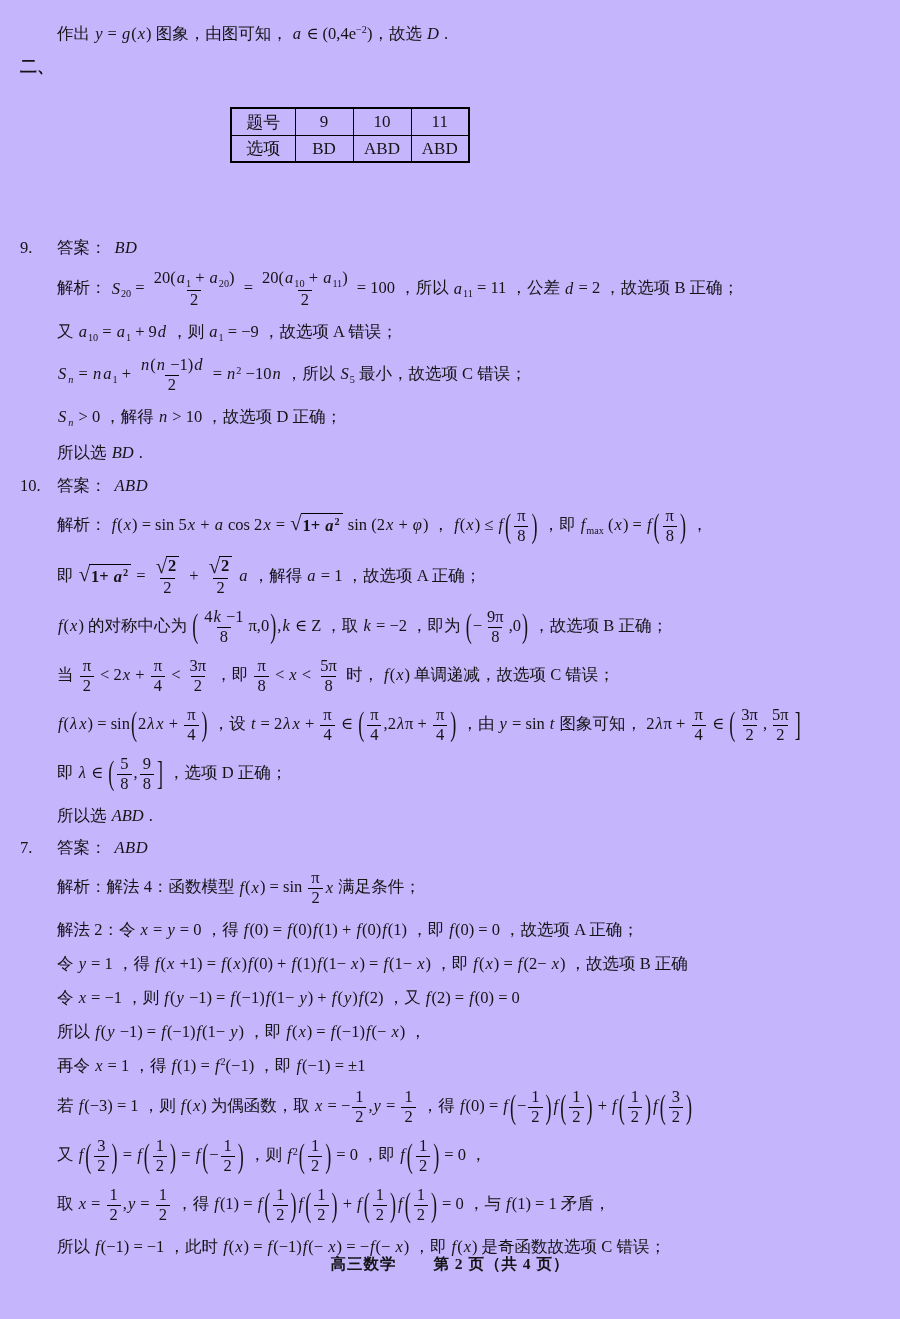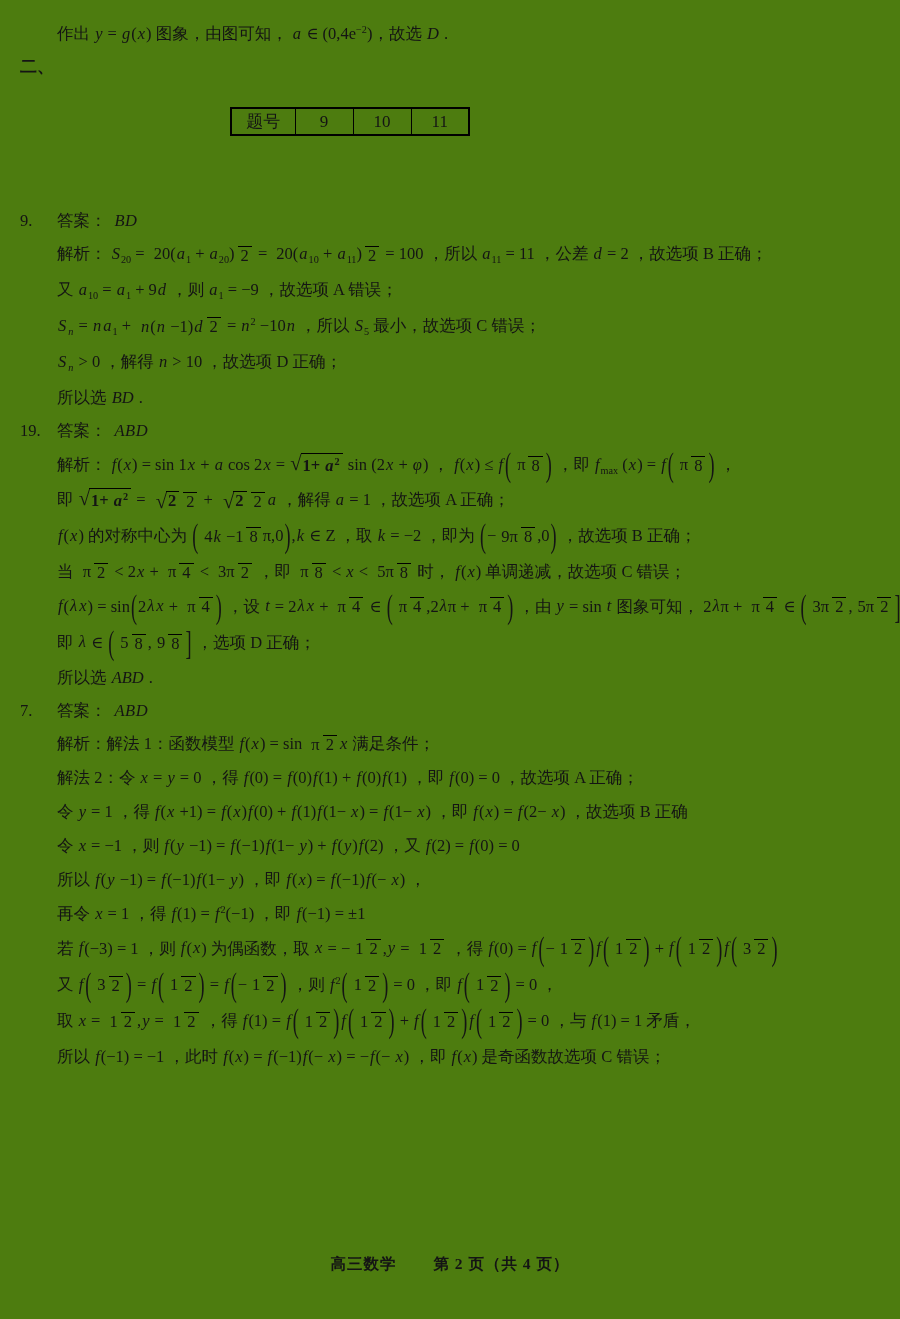--- a/index.html
+++ b/index.html
@@ -1,26 +1,26 @@
 <!DOCTYPE html>
 <html><head>
 <meta charset="utf-8">
 <style>
   * { margin:0; padding:0; box-sizing:border-box; }
   html,body { background:#fff; }
   body { width:900px; color:#141414; font-family:"Liberation Serif","DejaVu Serif",serif; }
-  .page { width:900px; min-height:1319px; padding:12px 34px 0 20px; position:relative; overflow:hidden; background:#4d7c0f; }
+  .page { width:900px; min-height:1319px; padding:12px 34px 0 20px; position:relative; overflow:hidden; background:#c4b5fd; }
 
   
   .fline { font-size:16.5px; line-height:1.45; margin:10px 0; white-space:nowrap; min-height:23px; }
   .mt { font-family:"Liberation Serif","DejaVu Serif",serif; }
   .v  { font-style:italic; font-family:"Liberation Serif","DejaVu Serif",serif; padding:0 1px; }
   .msub { font-size:0.62em; vertical-align:-0.4em; }
   .msup { font-size:0.62em; vertical-align:0.55em; }
-  .frac { display:inline-flex; flex-direction:row; align-items:center; vertical-align:middle; margin:0 2px; line-height:1.15; }
+  .frac { display:inline-flex; flex-direction:column; align-items:center; vertical-align:middle; margin:0 2px; line-height:1.15; }
   .fnum, .fden { display:block; padding:0 3px; }
   .fden { border-top:1.4px solid #000; }
   .sqrt { display:inline-flex; align-items:flex-start; margin:0 1px; }
   .rad { font-size:1.25em; line-height:1.05; margin-right:-1px; }
   .sqbody { border-top:1.4px solid #000; padding:0 3px 0 2px;font-weight:bold; }
   .bigp { display:inline-block; transform:scaleY(1.85); transform-origin:center; font-size:1.1em; padding:0 1px; vertical-align:-0.08em; }
 
   .intro { margin-left:37px; margin-bottom:8px; }
 
   .sec { display:flex; font-family:"Liberation Sans","DejaVu Sans",sans-serif; font-weight:bold; font-size:17px; line-height:1.5; margin-bottom:2px; }
@@ -52,20 +52,26 @@
     <span class="sec-num">二、</span>
   </div>
 
   <table class="ans-table">
     <tbody>
       <tr>
         <td>题号</td>
         <td>9</td>
         <td>10</td>
         <td>11</td>
+      </tr>
+      <tr>
+        <td>选项</td>
+        <td>BD</td>
+        <td>ABD</td>
+        <td>ABD</td>
       </tr>
     </tbody>
   </table>
 
   <div class="qblock">
     <div class="qhead">
       <span class="qnum">9.</span>
       <span>答案：</span>
       <span class="ans">BD</span>
     </div>
@@ -82,26 +88,26 @@
             <span class="fnum"><span class="v">n</span><span class="mt">(</span><span class="v">n</span><span class="mt"> −1)</span><span class="v">d</span></span>
             <span class="fden"><span class="mt">2</span></span>
           </span><span class="mt"> = </span><span class="v">n</span><span class="msup">2</span><span class="mt"> −10</span><span class="v">n</span><span class="mt"> ，所以 </span><span class="v">S</span><span class="msub">5</span><span class="mt"> 最小，故选项 C 错误；</span></div>
         <div class="fline"><span class="v">S</span><span class="msub"><span class="v">n</span></span><span class="mt"> &gt; 0 ，解得 </span><span class="v">n</span><span class="mt"> &gt; 10 ，故选项 D 正确；</span></div>
         <div class="fline"><span class="mt">所以选 </span><span class="v">BD</span><span class="mt"> .</span></div>
       </div>
   </div>
 
   <div class="qblock">
     <div class="qhead">
-      <span class="qnum">19.</span>
+      <span class="qnum">10.</span>
       <span>答案：</span>
       <span class="ans">ABD</span>
     </div>
     <div class="sol">
-        <div class="fline"><span class="mt">解析： </span><span class="v">f</span><span class="mt">(</span><span class="v">x</span><span class="mt">) = sin 1</span><span class="v">x</span><span class="mt"> + </span><span class="v">a</span><span class="mt"> cos 2</span><span class="v">x</span><span class="mt"> = </span><span class="sqrt">
+        <div class="fline"><span class="mt">解析： </span><span class="v">f</span><span class="mt">(</span><span class="v">x</span><span class="mt">) = sin 5</span><span class="v">x</span><span class="mt"> + </span><span class="v">a</span><span class="mt"> cos 2</span><span class="v">x</span><span class="mt"> = </span><span class="sqrt">
             <span class="rad">√</span>
             <span class="sqbody"><span class="mt">1+ </span><span class="v">a</span><span class="msup">2</span></span>
           </span><span class="mt"> sin (2</span><span class="v">x</span><span class="mt"> + </span><span class="v">φ</span><span class="mt">) ， </span><span class="v">f</span><span class="mt">(</span><span class="v">x</span><span class="mt">) ≤ </span><span class="v">f</span><span class="bigp">(</span><span class="frac">
             <span class="fnum"><span class="mt">π</span></span>
             <span class="fden"><span class="mt">8</span></span>
           </span><span class="bigp">)</span><span class="mt"> ，即 </span><span class="v">f</span><span class="msub">max</span><span class="mt"> (</span><span class="v">x</span><span class="mt">) = </span><span class="v">f</span><span class="bigp">(</span><span class="frac">
             <span class="fnum"><span class="mt">π</span></span>
             <span class="fden"><span class="mt">8</span></span>
           </span><span class="bigp">)</span><span class="mt"> ，</span></div>
         <div class="fline"><span class="mt">即 </span><span class="sqrt">
@@ -176,21 +182,21 @@
       </div>
   </div>
 
   <div class="qblock">
     <div class="qhead">
       <span class="qnum">7.</span>
       <span>答案：</span>
       <span class="ans">ABD</span>
     </div>
     <div class="sol">
-        <div class="fline"><span class="mt">解析：解法 1：函数模型 </span><span class="v">f</span><span class="mt">(</span><span class="v">x</span><span class="mt">) = sin </span><span class="frac">
+        <div class="fline"><span class="mt">解析：解法 4：函数模型 </span><span class="v">f</span><span class="mt">(</span><span class="v">x</span><span class="mt">) = sin </span><span class="frac">
             <span class="fnum"><span class="mt">π</span></span>
             <span class="fden"><span class="mt">2</span></span>
           </span><span class="v">x</span><span class="mt"> 满足条件；</span></div>
         <div class="fline"><span class="mt">解法 2：令 </span><span class="v">x</span><span class="mt"> = </span><span class="v">y</span><span class="mt"> = 0 ，得 </span><span class="v">f</span><span class="mt">(0) = </span><span class="v">f</span><span class="mt">(0)</span><span class="v">f</span><span class="mt">(1) + </span><span class="v">f</span><span class="mt">(0)</span><span class="v">f</span><span class="mt">(1) ，即 </span><span class="v">f</span><span class="mt">(0) = 0 ，故选项 A 正确；</span></div>
         <div class="fline"><span class="mt">令 </span><span class="v">y</span><span class="mt"> = 1 ，得 </span><span class="v">f</span><span class="mt">(</span><span class="v">x</span><span class="mt"> +1) = </span><span class="v">f</span><span class="mt">(</span><span class="v">x</span><span class="mt">)</span><span class="v">f</span><span class="mt">(0) + </span><span class="v">f</span><span class="mt">(1)</span><span class="v">f</span><span class="mt">(1− </span><span class="v">x</span><span class="mt">) = </span><span class="v">f</span><span class="mt">(1− </span><span class="v">x</span><span class="mt">) ，即 </span><span class="v">f</span><span class="mt">(</span><span class="v">x</span><span class="mt">) = </span><span class="v">f</span><span class="mt">(2− </span><span class="v">x</span><span class="mt">) ，故选项 B 正确</span></div>
         <div class="fline"><span class="mt">令 </span><span class="v">x</span><span class="mt"> = −1 ，则 </span><span class="v">f</span><span class="mt">(</span><span class="v">y</span><span class="mt"> −1) = </span><span class="v">f</span><span class="mt">(−1)</span><span class="v">f</span><span class="mt">(1− </span><span class="v">y</span><span class="mt">) + </span><span class="v">f</span><span class="mt">(</span><span class="v">y</span><span class="mt">)</span><span class="v">f</span><span class="mt">(2) ，又 </span><span class="v">f</span><span class="mt">(2) = </span><span class="v">f</span><span class="mt">(0) = 0</span></div>
         <div class="fline"><span class="mt">所以 </span><span class="v">f</span><span class="mt">(</span><span class="v">y</span><span class="mt"> −1) = </span><span class="v">f</span><span class="mt">(−1)</span><span class="v">f</span><span class="mt">(1− </span><span class="v">y</span><span class="mt">) ，即 </span><span class="v">f</span><span class="mt">(</span><span class="v">x</span><span class="mt">) = </span><span class="v">f</span><span class="mt">(−1)</span><span class="v">f</span><span class="mt">(− </span><span class="v">x</span><span class="mt">) ，</span></div>
         <div class="fline"><span class="mt">再令 </span><span class="v">x</span><span class="mt"> = 1 ，得 </span><span class="v">f</span><span class="mt">(1) = </span><span class="v">f</span><span class="msup">2</span><span class="mt">(−1) ，即 </span><span class="v">f</span><span class="mt">(−1) = ±1</span></div>
         <div class="fline"><span class="mt">若 </span><span class="v">f</span><span class="mt">(−3) = 1 ，则 </span><span class="v">f</span><span class="mt">(</span><span class="v">x</span><span class="mt">) 为偶函数，取 </span><span class="v">x</span><span class="mt"> = −</span><span class="frac">
             <span class="fnum"><span class="mt">1</span></span>

